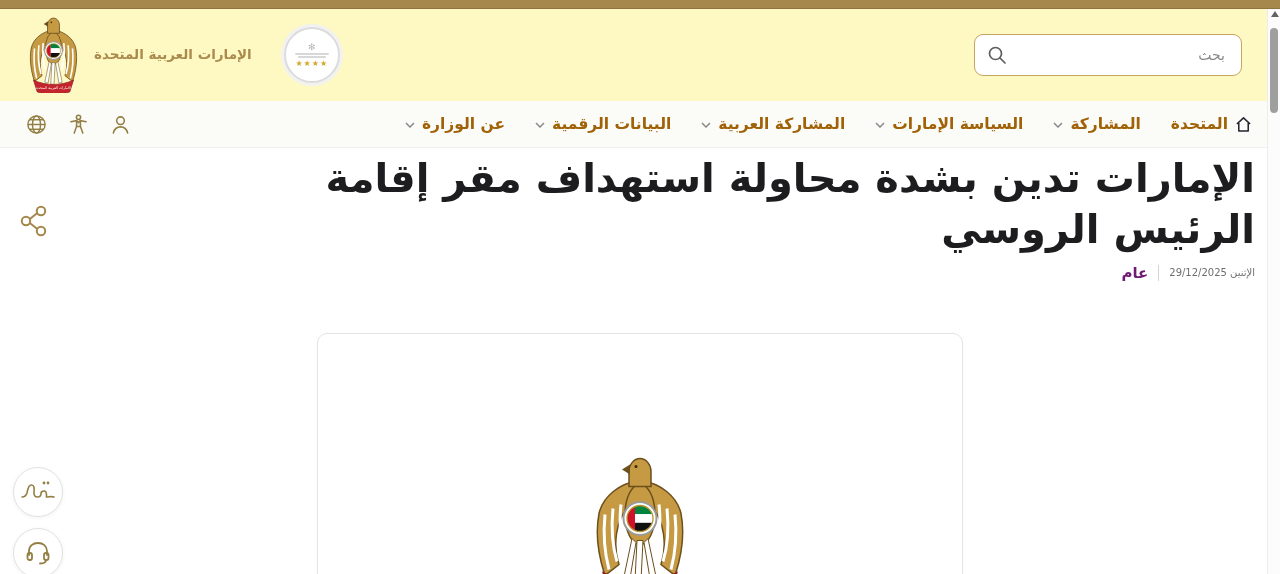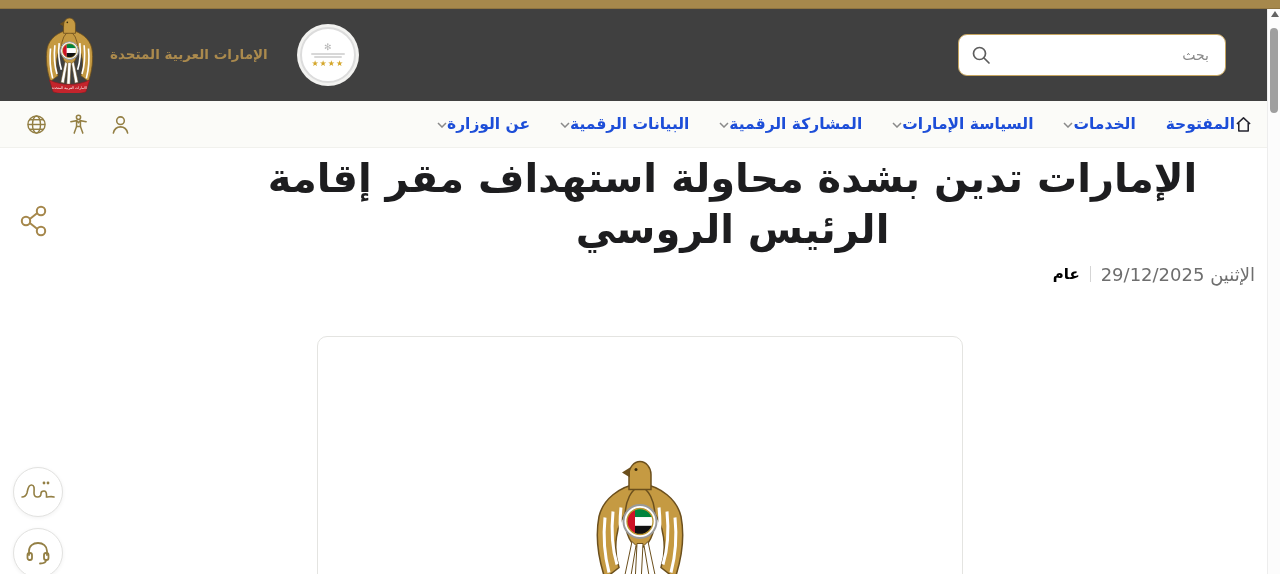--- a/index.html
+++ b/index.html
@@ -4,21 +4,21 @@
 <style>
   * { margin:0; padding:0; box-sizing:border-box; }
   html,body { width:1280px; height:574px; overflow:hidden; background:#fff;
     font-family:"DejaVu Sans", sans-serif; }
   .page { position:relative; width:1280px; height:574px; background:#fff; }
 
   
   .topbar { height:9px; width:100%; background:#a6884c; border-bottom:1px solid #8f7440; position:relative; z-index:30; }
 
   
-  header { height:92px; background:#404040; display:flex; align-items:center; padding:0 41px; }
+  header { height:92px; background:#fef9c3; display:flex; align-items:center; padding:0 25px; }
   .brand { display:flex; align-items:center; gap:12px; cursor:pointer; }
   .brand-logo { width:57px; height:76px; }
   .brand-text { direction:rtl; text-align:right; color:#ab8a4d; font-size:13.5px; font-weight:700; line-height:1.9; white-space:nowrap; }
   .badge { width:56px; height:56px; margin-left:32px; border-radius:50%; background:#fff;
     border:2px solid #dcdcdc; box-shadow:0 0 0 3px #f2f2f0; display:flex; flex-direction:column;
     align-items:center; justify-content:center; gap:1px; }
   .badge-glyph { color:#b5b5b5; font-size:9px; line-height:1; }
   .badge-line { display:block; width:34px; height:2px; background:#d8d8d8; border-radius:1px; }
   .badge-line.short { width:28px; }
   .badge-stars { color:#d4a62a; font-size:8px; letter-spacing:1px; line-height:1; margin-top:1px; }
@@ -29,33 +29,33 @@
     font-family:"DejaVu Sans", sans-serif; }
   .search input::placeholder { color:#8a8a8a; }
   .search-icon { position:absolute; left:13px; top:11px; }
 
   
   nav { height:47px; background:#fbfbf8; display:flex; align-items:center; padding:0 25px;
     border-bottom:1px solid #f1f1ed; }
   .nav-icons { display:flex; align-items:center; gap:20px; }
   .nav-icons .icon-btn { width:22px; height:22px; cursor:pointer; display:flex; align-items:center; justify-content:center; }
   .nav-menu { margin-left:auto; margin-right:3px; display:flex; direction:rtl; list-style:none; gap:30px; }
-  .nav-menu li { display:flex; align-items:center; color:#1d4ed8; font-size:15.5px;
+  .nav-menu li { display:flex; align-items:center; gap:7px; color:#a16207; font-size:15.5px;
     font-weight:700; cursor:pointer; white-space:nowrap; }
   .chev { margin-top:2px; }
 
   
   main { position:relative; background:#fff; height:426px; }
   .share-btn { position:absolute; left:20px; top:52px; width:28px; height:32px; cursor:pointer; }
-  h1.headline { direction:rtl; text-align:center; margin:5px 25px 0 auto; max-width:1045px;
+  h1.headline { direction:rtl; text-align:right; margin:5px 25px 0 auto; max-width:1045px;
     font-size:40px; line-height:1.27; font-weight:700; color:#1d1d1f; }
   .meta-row { direction:rtl; display:flex; align-items:center; gap:10px; margin:9px 25px 0 0; }
-  .meta-date { color:#6e6e6e; font-size:18px; }
+  .meta-date { color:#6e6e6e; font-size:10px; }
   .meta-divider { width:1px; height:16px; background:#d5d5d5; }
-  .meta-category { color:#000000; font-size:15px; font-weight:700; }
+  .meta-category { color:#701a75; font-size:15px; font-weight:700; }
 
   .article-card { width:646px; margin:51px auto 0; height:260px; background:#fff;
     border:1px solid #e4e4e1; border-radius:10px 10px 0 0; display:flex; justify-content:center; }
   .article-emblem { width:100px; height:145px; margin-top:120px; }
 
   
   .float-btns { position:absolute; left:13px; top:467px; display:flex; flex-direction:column; gap:11px; z-index:20; }
   .float-btn { width:50px; height:50px; border-radius:50%; background:#fff; border:1px solid #e2e2e0;
     box-shadow:0 1px 4px rgba(0,0,0,.06); display:flex; align-items:center; justify-content:center; cursor:pointer; }
 
@@ -170,36 +170,36 @@
           <path d="M3.5 20 C4.5 15.5 7.5 13.5 11 13.5 C14.5 13.5 17.5 15.5 18.5 20"></path>
         </svg>
       </span>
     </div>
 
     <ul class="nav-menu">
       <li>
         <svg class="home" width="17" height="17" viewBox="0 0 18 18" fill="none" stroke="#23232e" stroke-width="1.6" stroke-linejoin="round">
           <path d="M2 8.5 L9 2 L16 8.5 M4 7.5 L4 16 L14 16 L14 7.5"></path>
         </svg>
-        <span>المفتوحة</span>
-      </li>
-      <li>
-        <span>الخدمات</span>
+        <span>المتحدة</span>
+      </li>
+      <li>
+        <span>المشاركة</span>
         <svg class="chev" width="10" height="6" viewBox="0 0 10 6">
             <path d="M1 1 L5 5 L9 1" fill="none" stroke="#8a8a8a" stroke-width="1.5"></path>
           </svg>
       </li>
       <li>
         <span>السياسة الإمارات</span>
         <svg class="chev" width="10" height="6" viewBox="0 0 10 6">
             <path d="M1 1 L5 5 L9 1" fill="none" stroke="#8a8a8a" stroke-width="1.5"></path>
           </svg>
       </li>
       <li>
-        <span>المشاركة الرقمية</span>
+        <span>المشاركة العربية</span>
         <svg class="chev" width="10" height="6" viewBox="0 0 10 6">
             <path d="M1 1 L5 5 L9 1" fill="none" stroke="#8a8a8a" stroke-width="1.5"></path>
           </svg>
       </li>
       <li>
         <span>البيانات الرقمية</span>
         <svg class="chev" width="10" height="6" viewBox="0 0 10 6">
             <path d="M1 1 L5 5 L9 1" fill="none" stroke="#8a8a8a" stroke-width="1.5"></path>
           </svg>
       </li>

